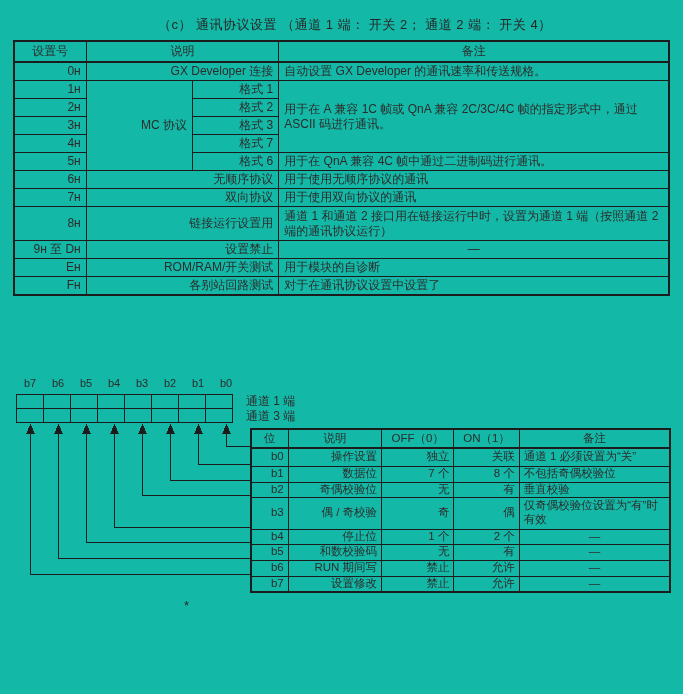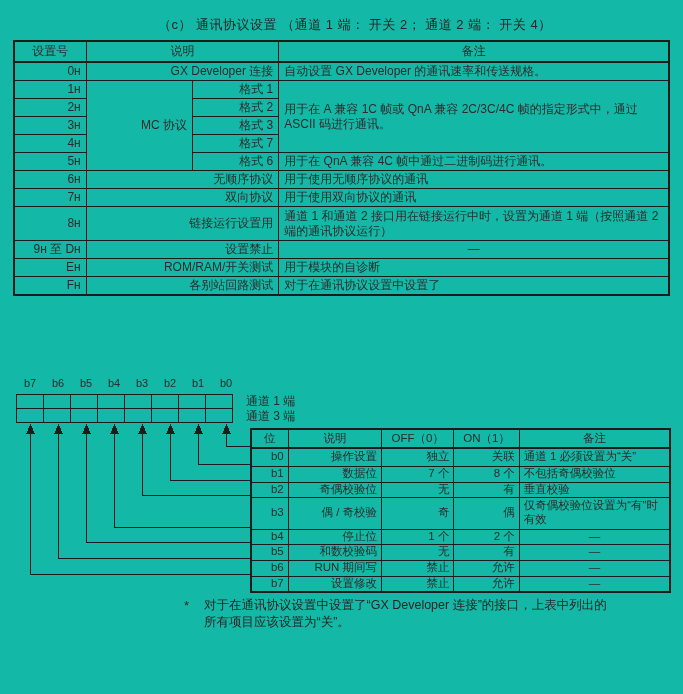--- a/index.html
+++ b/index.html
@@ -262,18 +262,17 @@
         <td class="ctr">允许</td>
         <td class="dash">—</td>
       </tr>
     </tbody>
       </table>
   </div>
 
   <div class="footnote">
     <span class="marker">*</span>
     <span>
-      <span>对于在通讯协议设置中设置了“GX Developer 连接”的接口，上表中列出的</span><br>
-      <span>所有项目应该设置为“关”。</span>
+      <br>
     </span>
   </div>
 
 </div>
 
 </body></html>

